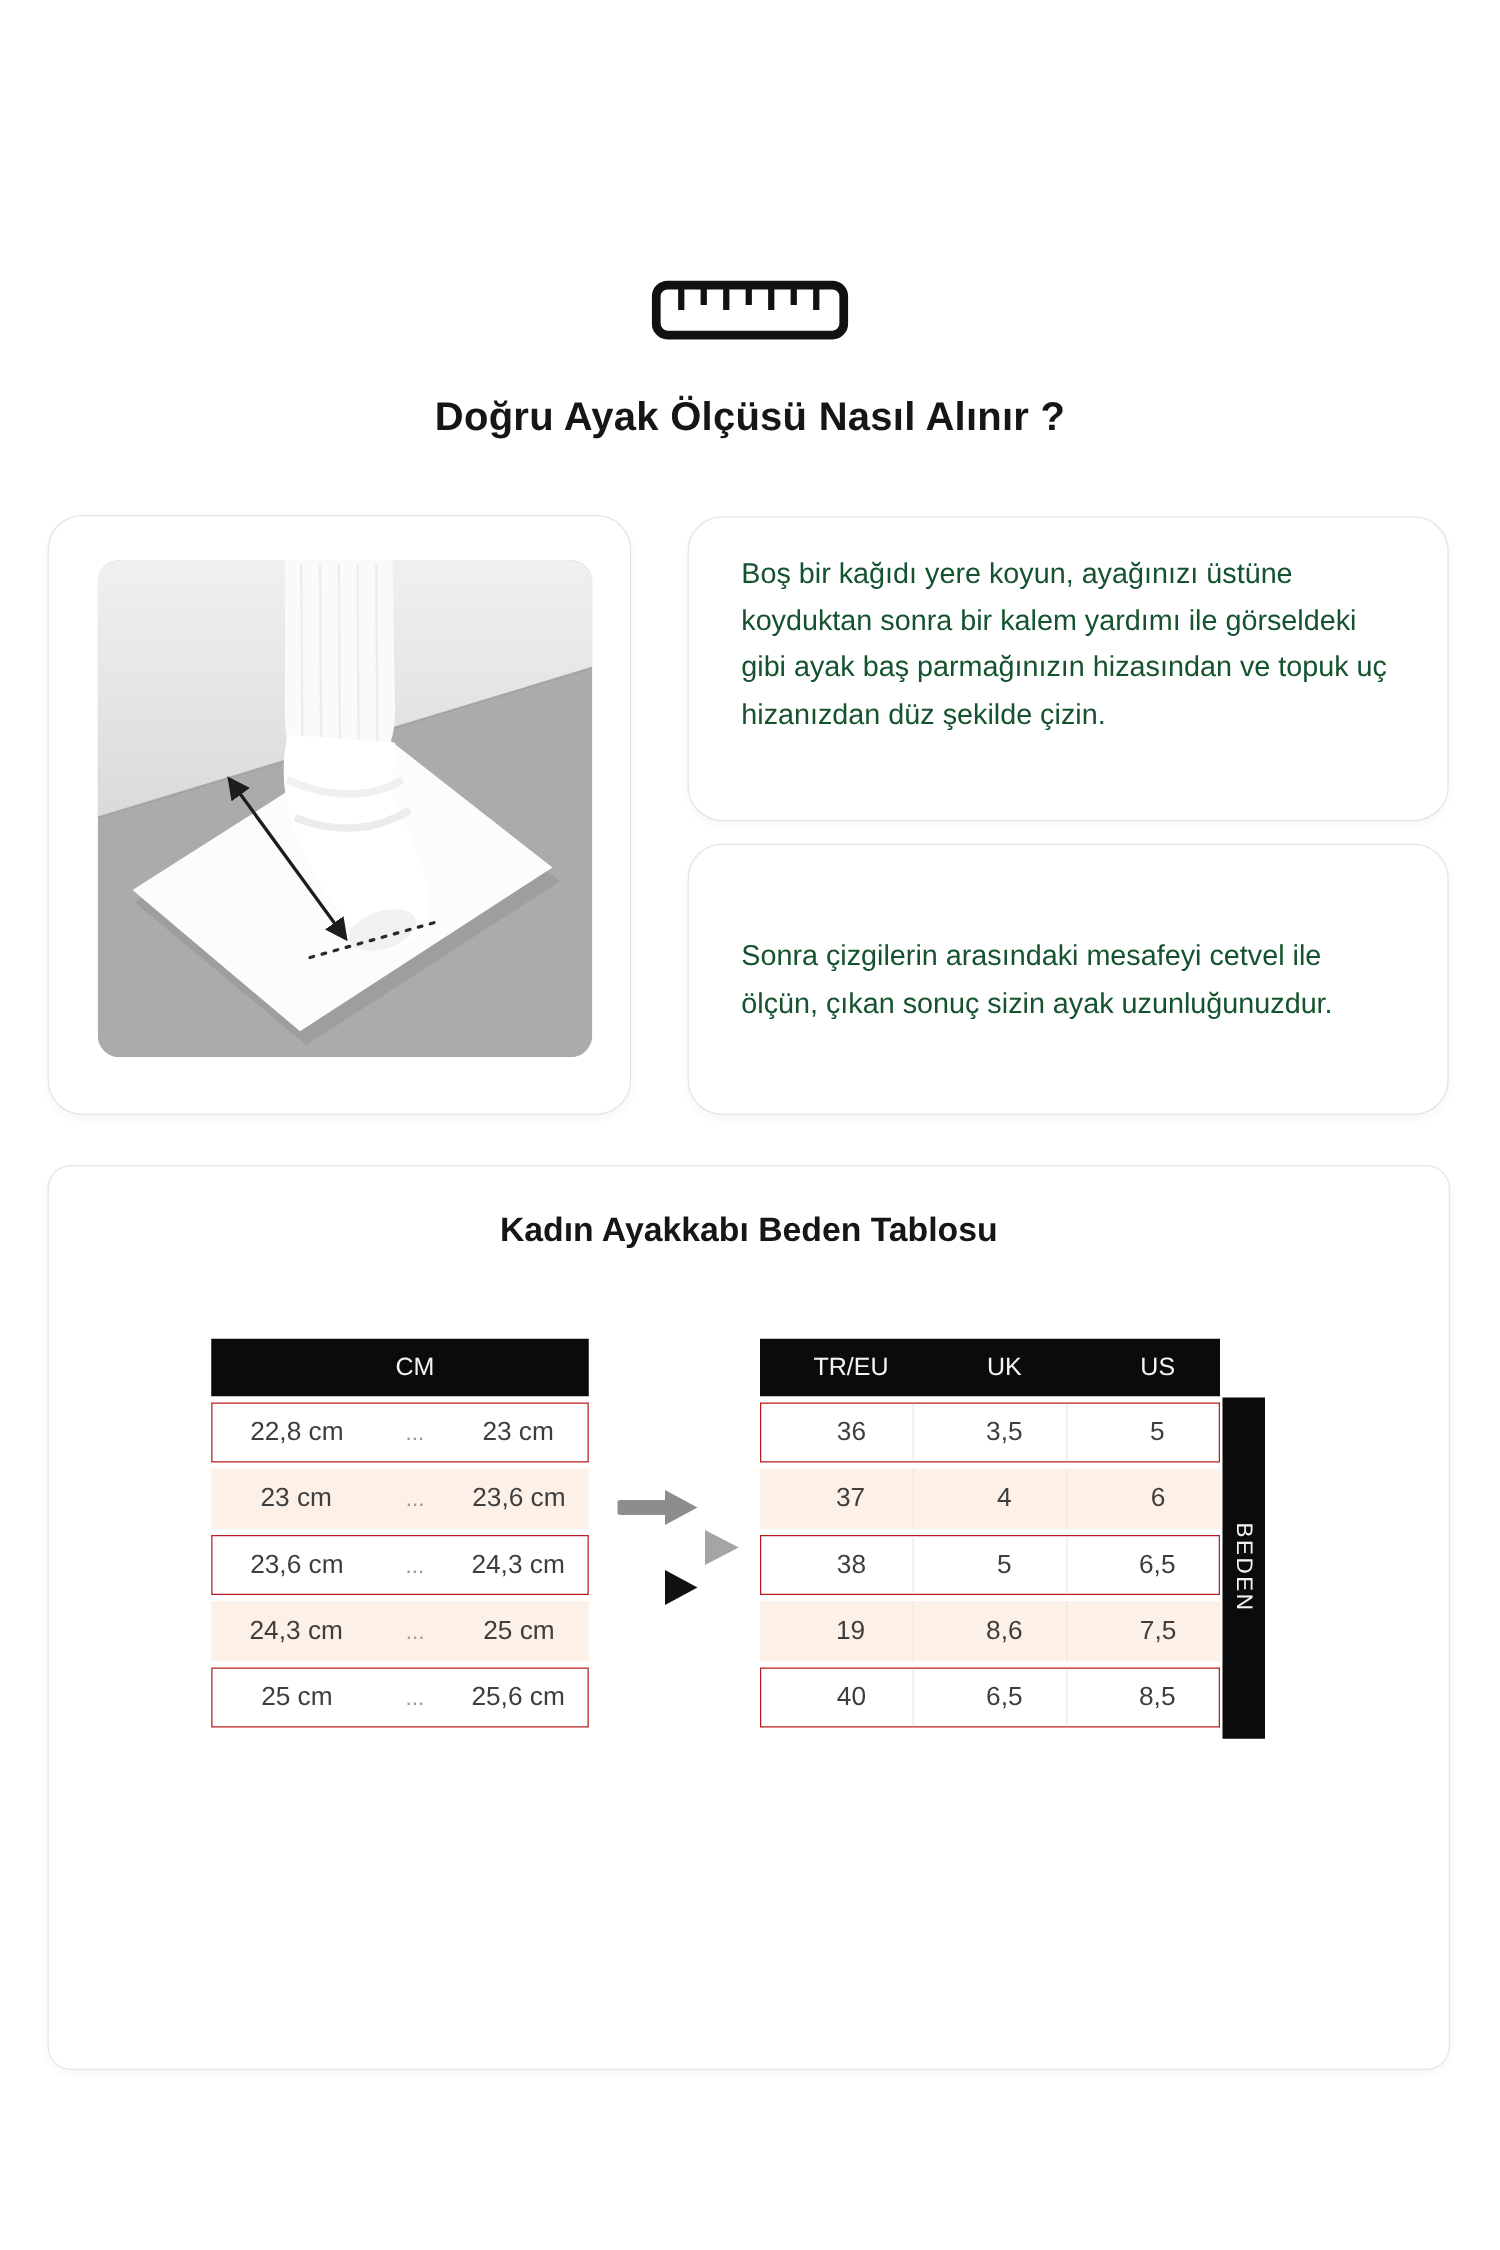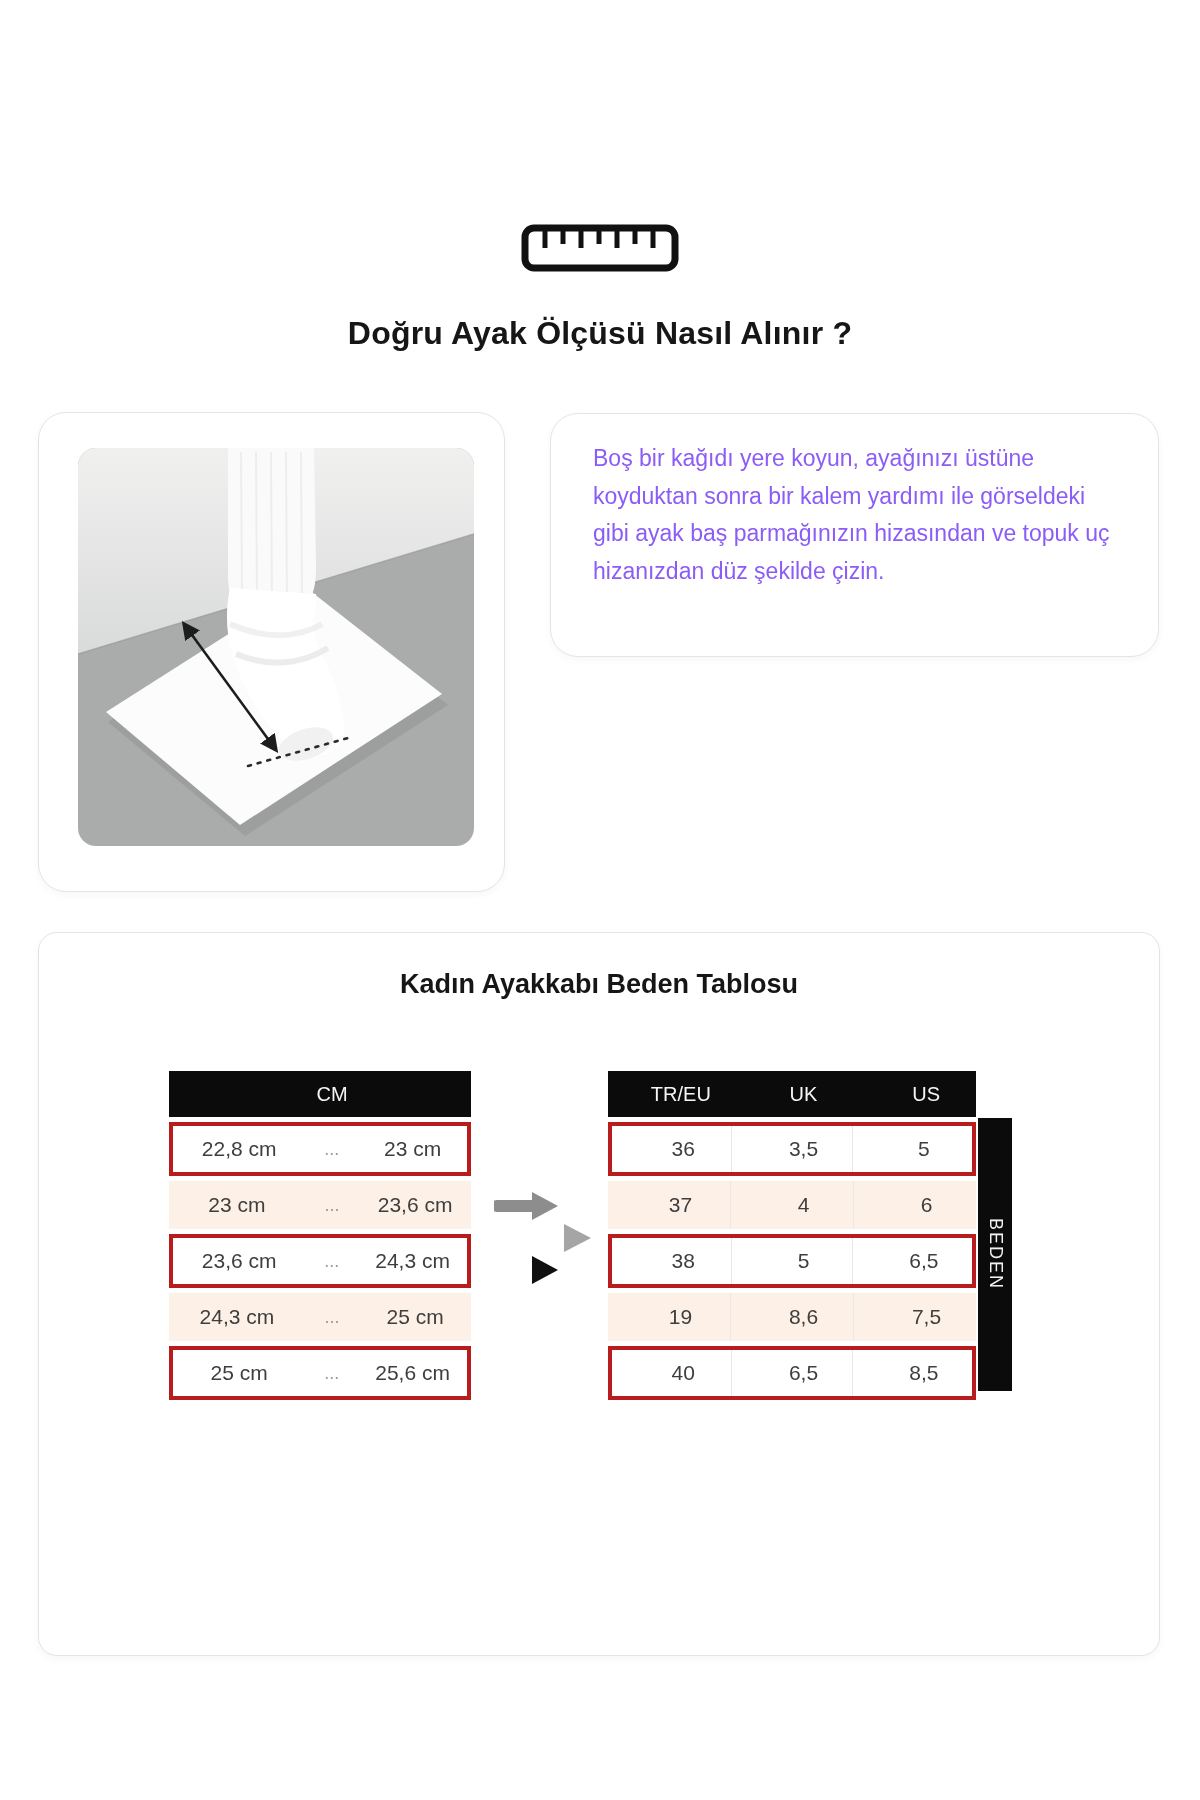--- a/index.html
+++ b/index.html
@@ -11,36 +11,36 @@
   .page-title{position:absolute;left:0;top:288px;width:1200px;text-align:center;
               font-size:32px;font-weight:bold;color:#161616;letter-spacing:.2px;}
 
   
   .card{position:absolute;background:#fff;border:1px solid #e4e4e4;border-radius:28px;
         box-shadow:0 3px 8px rgba(0,0,0,.035);}
   #photo-card{left:38px;top:385px;width:465px;height:478px;}
   #photo-frame{position:absolute;left:39px;top:35px;width:396px;height:398px;border-radius:18px;overflow:hidden;}
   #instruction-box-1{left:550px;top:386px;width:607px;height:242px;}
   #instruction-box-2{left:550px;top:648px;width:607px;height:215px;display:flex;align-items:center;}
-  .instruction-text{font-size:23px;line-height:1.64;color:#8b5cf6;padding:0 42px;}
+  .instruction-text{font-size:23px;line-height:1.64;color:#14532d;padding:0 42px;}
   #instruction-box-1 .instruction-text{padding-top:26px;}
 
   
   #table-card{left:38px;top:905px;width:1120px;height:722px;border-radius:19px;}
   .section-title{position:absolute;left:0;top:36px;width:100%;text-align:center;
                  font-size:27px;font-weight:bold;color:#161616;}
 
   .tbl{position:absolute;top:138px;}
   #cm-table{left:130px;width:302px;}
   #conv-table{left:569px;width:368px;}
   .tbl-header{height:46px;background:#0b0b0b;color:#f5f5f5;display:flex;align-items:center;
               font-size:20px;margin-bottom:2px;}
   #cm-table .tbl-header{justify-content:center;padding-left:24px;}
   .tbl-row{height:48px;display:flex;align-items:center;font-size:21px;color:#3e3e3e;margin-top:5px;}
-  .tbl-row.white{background:#ffffff;border:4px solid #b91c1c;height:46px;}
+  .tbl-row.white{background:#ffffff;border:1px solid #b91c1c;height:46px;}
   .tbl-row.peach{background:#fdf0e6;}
   
   .cm-from{width:45%;text-align:center;}
   .cm-sep{width:18%;text-align:center;color:#9a9a9a;font-size:18px;}
   .cm-to{width:37%;text-align:center;}
   
   .conv-cell{width:33.33%;text-align:left;padding-left:23px;}
   .conv-cell + .conv-cell{border-left:1px solid #e8e8e8;height:100%;
                           display:flex;align-items:center;justify-content:center;}
   .conv-cell:first-child{display:flex;align-items:center;justify-content:center;height:100%;}
@@ -115,20 +115,23 @@
 
         <line x1="170" y1="318" x2="270" y2="290" stroke="#2a2a2a" stroke-width="2.6" stroke-dasharray="3 7" stroke-linecap="round"></line>
       </svg>
     </div>
   </div>
 
   <div class="card" id="instruction-box-1">
     <div class="instruction-text">Boş bir kağıdı yere koyun, ayağınızı üstüne koyduktan sonra bir kalem yardımı ile görseldeki gibi ayak baş parmağınızın hizasından ve topuk uç hizanızdan düz şekilde çizin.</div>
   </div>
 
+  <div class="card" id="instruction-box-2">
+    <div class="instruction-text">Sonra çizgilerin arasındaki mesafeyi cetvel ile ölçün, çıkan sonuç sizin ayak uzunluğunuzdur.</div>
+  </div>
 
   <div class="card" id="table-card">
     <div class="section-title">Kadın Ayakkabı Beden Tablosu</div>
 
     <div class="tbl" id="cm-table">
       <div class="tbl-header">CM</div>
 
       <div class="tbl-row white">
         <span class="cm-from">22,8 cm</span>
         <span class="cm-sep">...</span>

